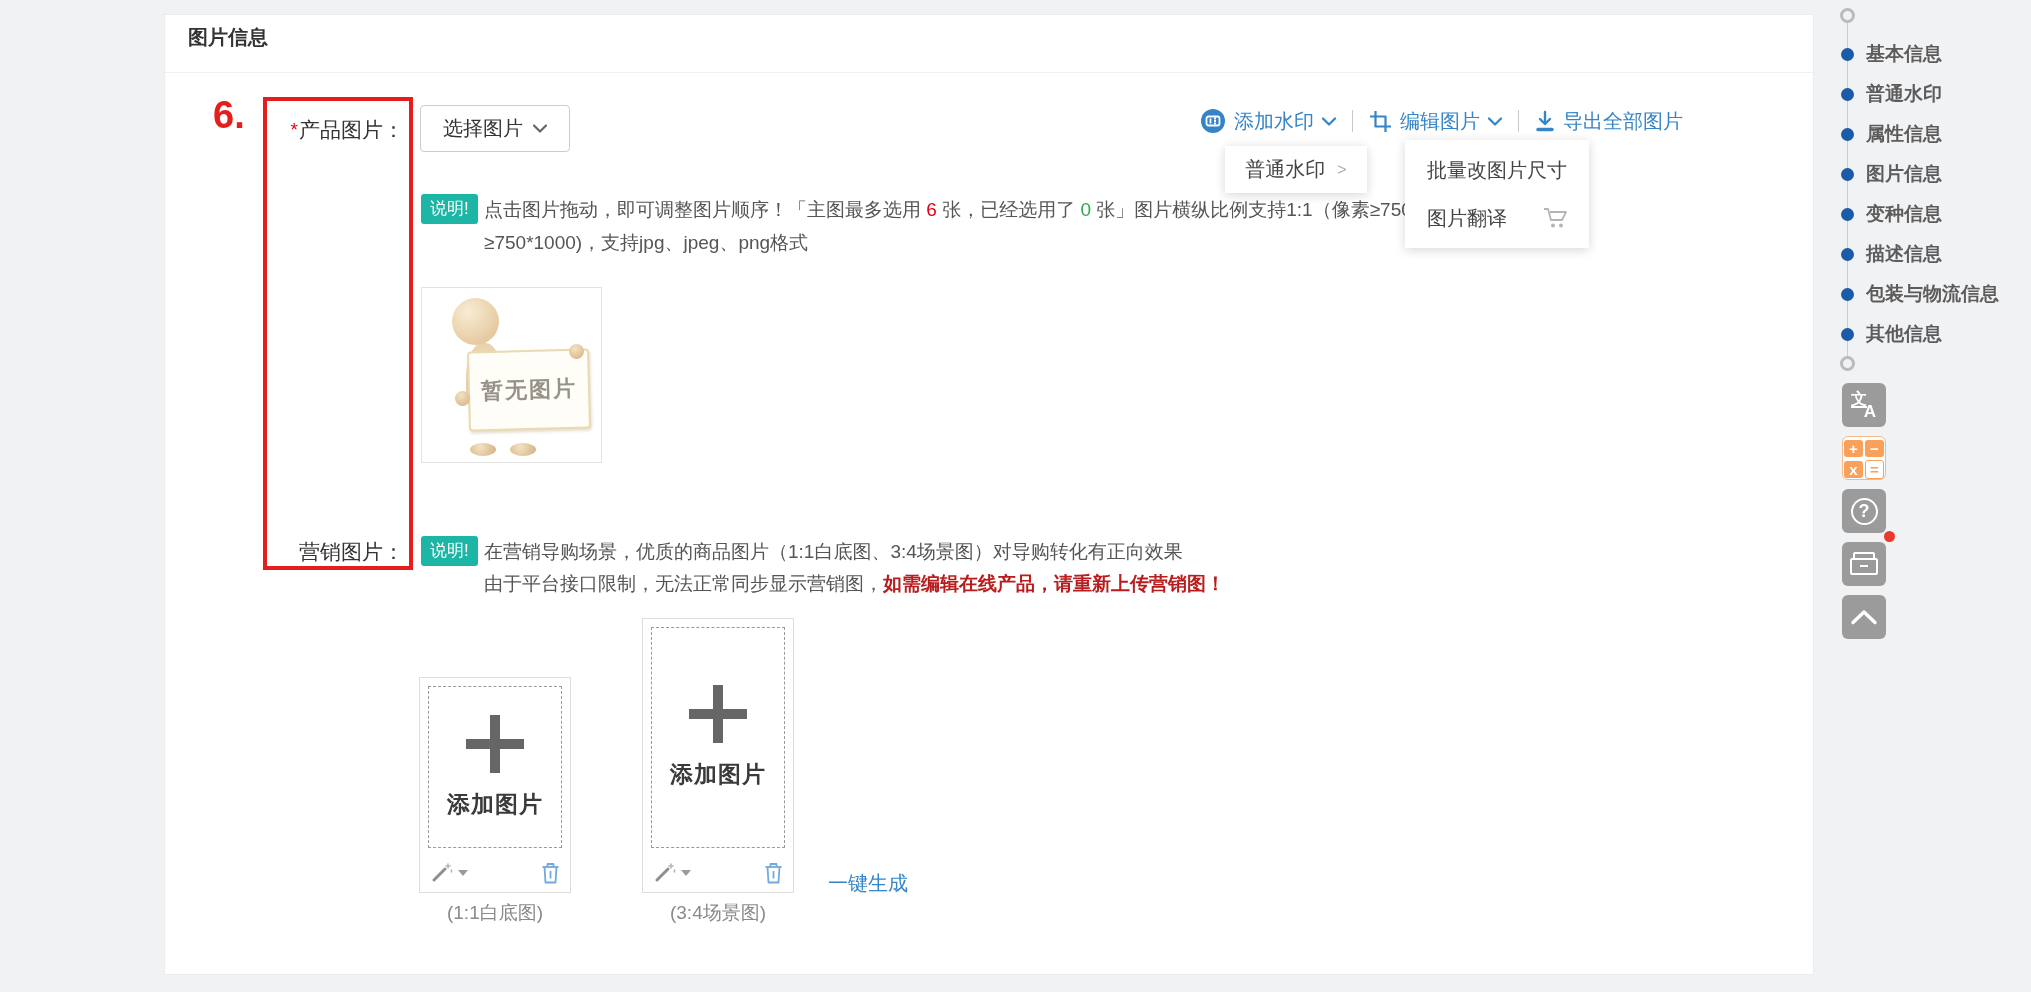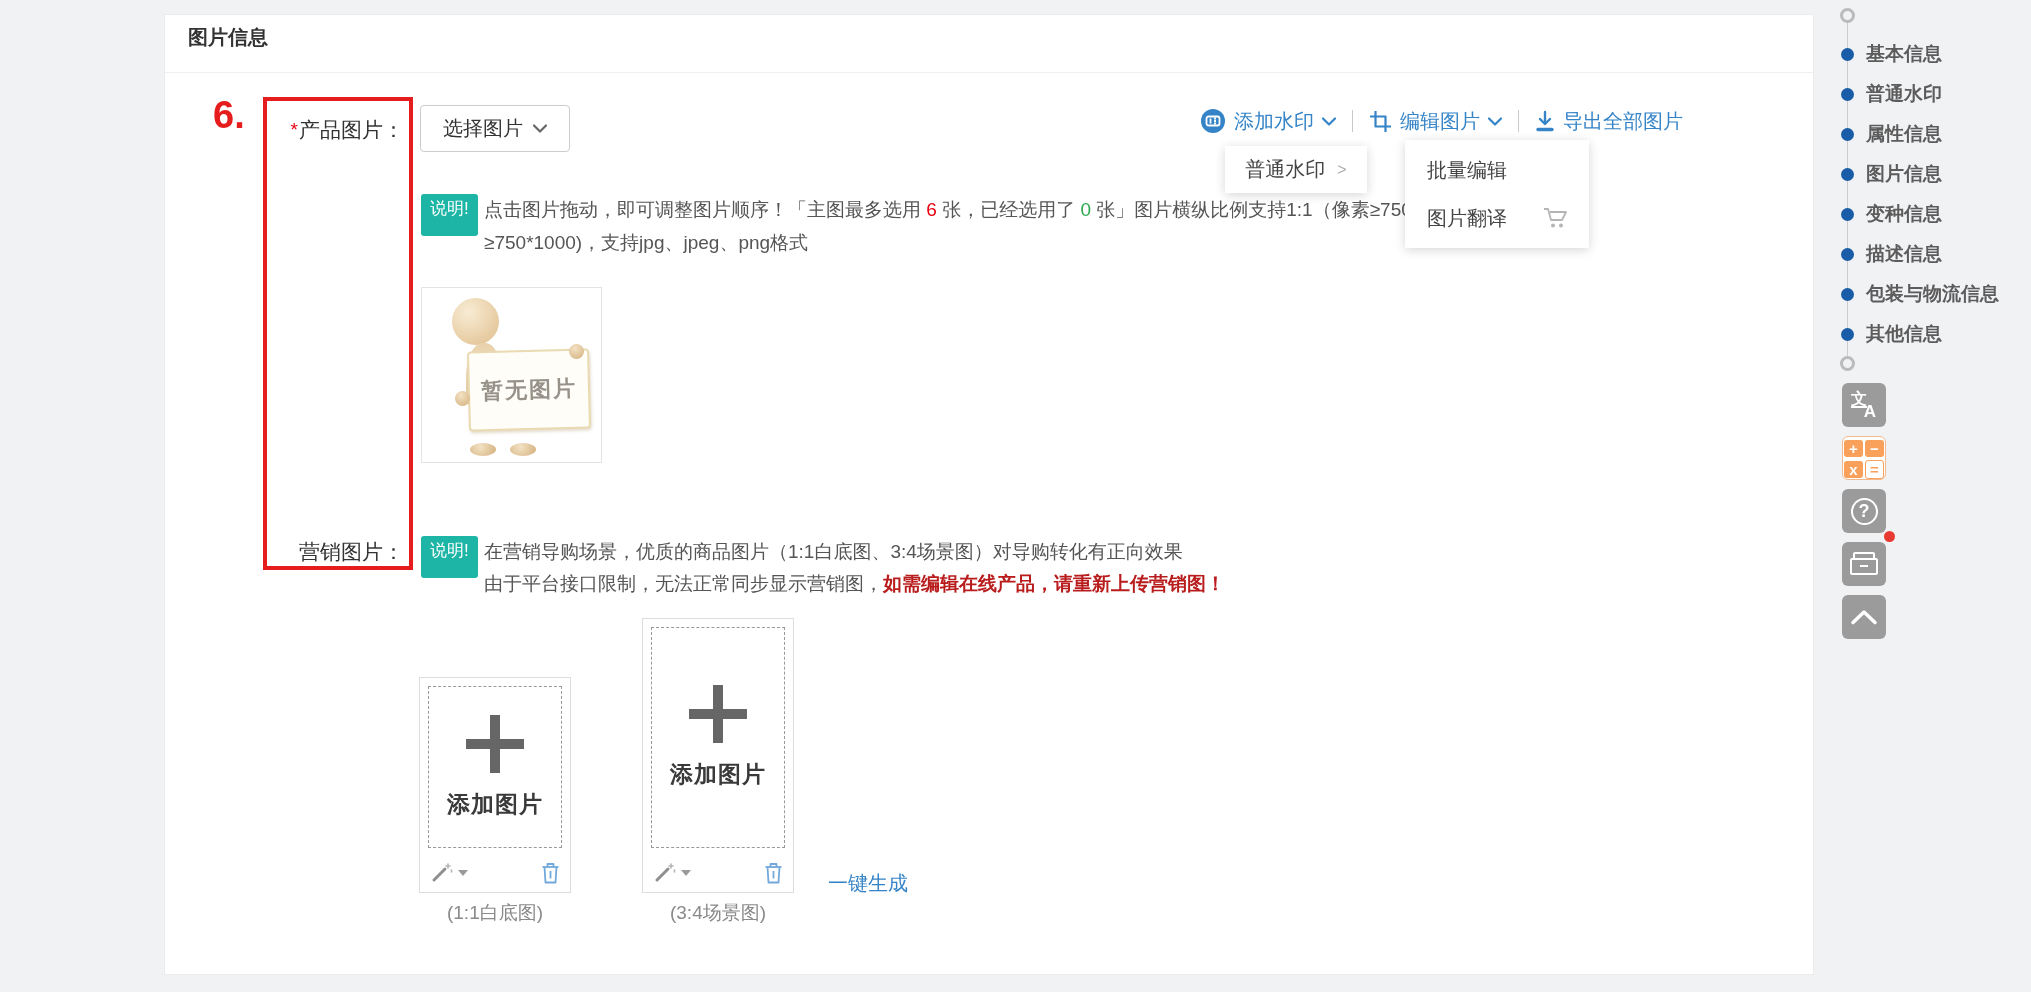--- a/index.html
+++ b/index.html
@@ -56,21 +56,21 @@
   
   .dd2 { left:1405px; top:140px; width:184px; background:#fff; z-index:40;
          box-shadow:0 2px 10px rgba(0,0,0,.16); padding:6px 0; }
   .dd-item { position:relative; height:48px; line-height:48px; padding-left:22px;
              font-size:20px; color:#444; cursor:pointer; white-space:nowrap; }
   .cart { position:absolute; right:20px; top:13px; width:26px; height:22px; }
   .cart path { fill:none; stroke:#b5b5b5; stroke-width:1.8; stroke-linejoin:round; }
   .cart circle { fill:#b5b5b5; }
 
   
-  .badge { display:inline-block; padding:3px 9px 16px; background:#1db5a5; color:#fff;
+  .badge { display:inline-block; padding:3px 9px 4px; background:#1db5a5; color:#fff;
            font-size:17px; border-radius:3px; white-space:nowrap; }
   .badge1 { left:421px; top:194px; }
   .badge2 { left:421px; top:536px; }
   .note-text { font-size:19px; color:#555; white-space:nowrap; z-index:1; }
   .note1-l1 { left:484px; top:197px; }
   .note1-l2 { left:484px; top:230px; }
   .num-red { color:#e60012; }
   .num-green { color:#2fa84f; }
   .note2-l1 { left:484px; top:539px; }
   .note2-l2 { left:484px; top:571px; }
@@ -224,21 +224,21 @@
     <span>导出全部图片</span>
   </div>
 </div>
 
 <div class="abs dd1">
   <span>普通水印</span>
   <span class="sub-arrow">&gt;</span>
 </div>
 
 <div class="abs dd2">
-  <div class="dd-item"><span>批量编辑</span></div>
+  <div class="dd-item"><span>批量改图片尺寸</span></div>
   <div class="dd-item"><span>图片翻译</span>
     <svg class="cart" viewBox="0 0 26 22">
       <path d="M1 2 H5 L8 13 H19 L23 5 H7"></path>
         <circle cx="10" cy="18.5" r="2"></circle>
         <circle cx="18" cy="18.5" r="2"></circle>
     </svg>
   </div>
 </div>
 
 <div class="abs badge badge1">说明!</div>

